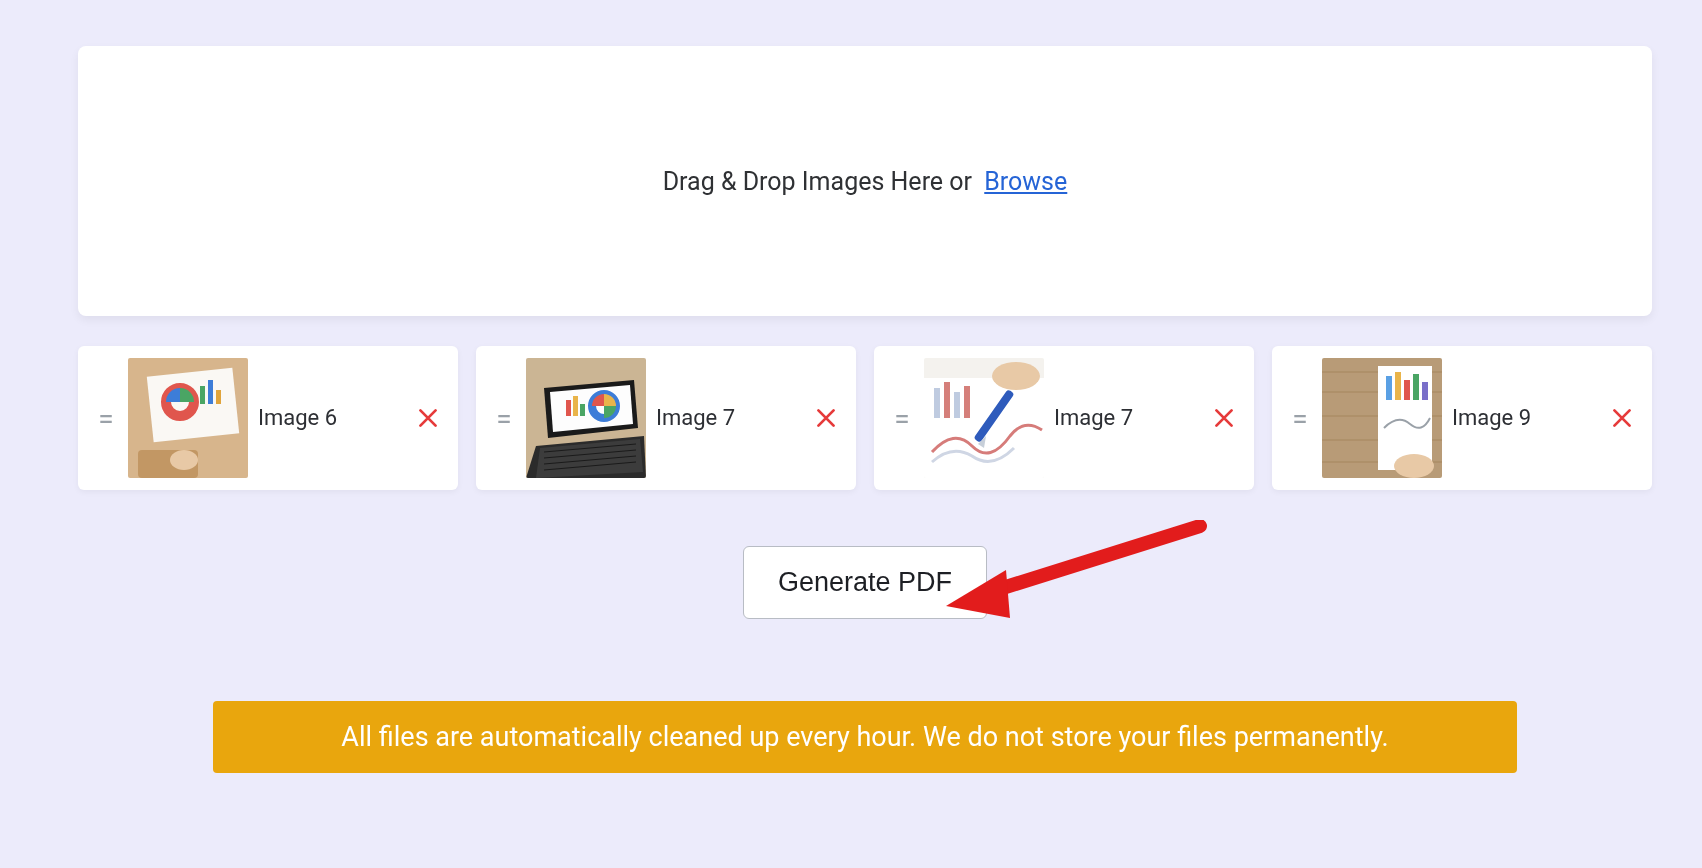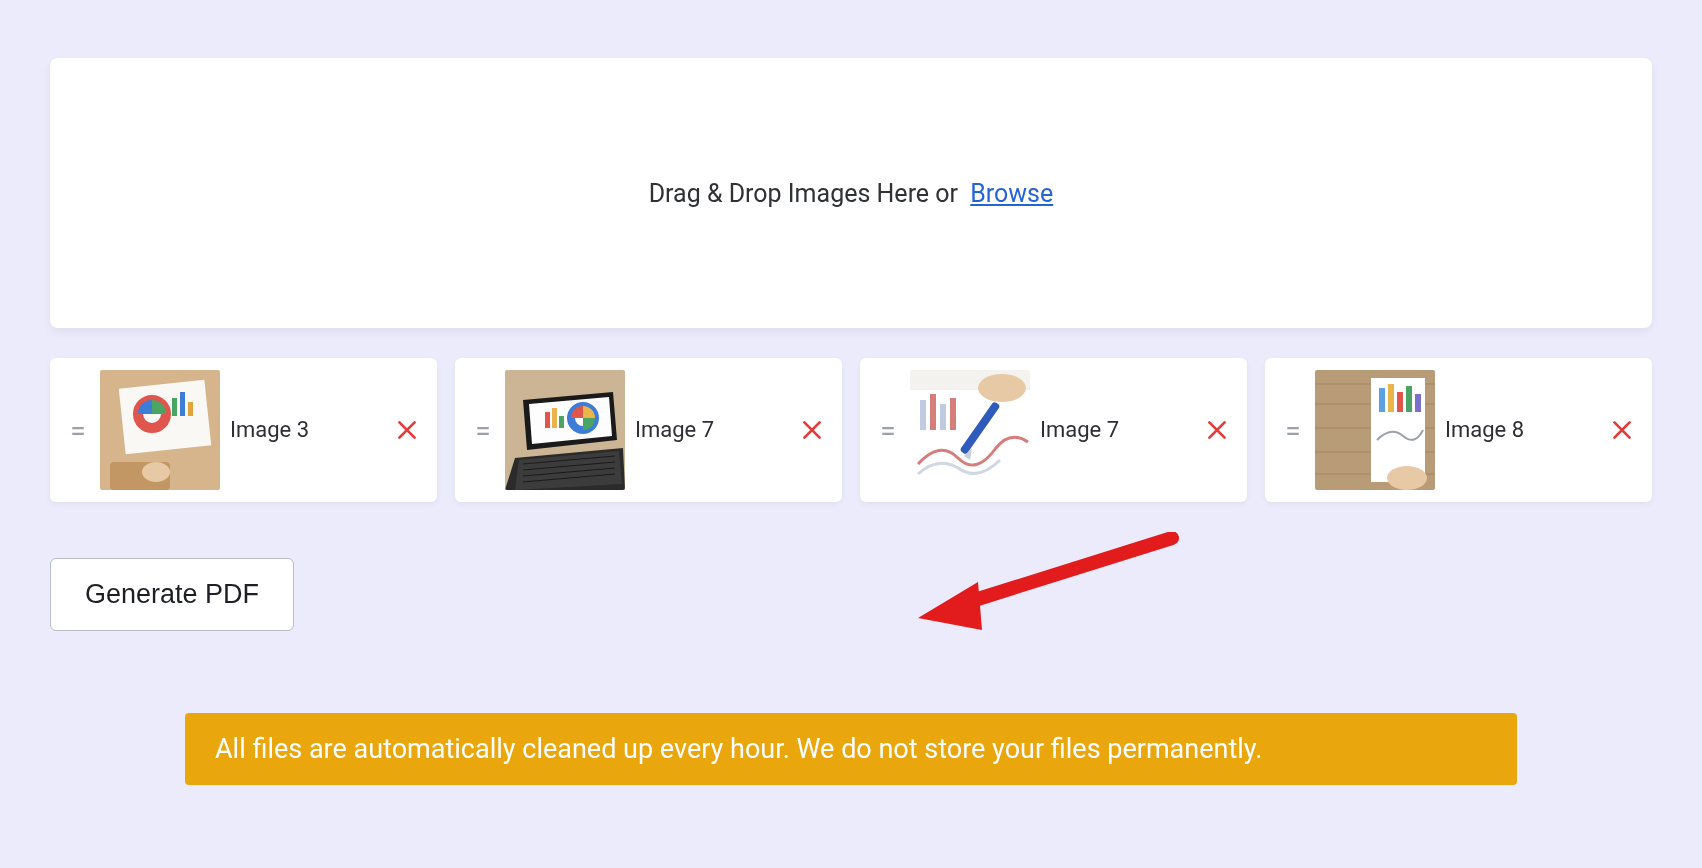--- a/index.html
+++ b/index.html
@@ -3,21 +3,21 @@
 <meta charset="utf-8">
 <style>
   * { box-sizing: border-box; margin: 0; padding: 0; }
   body {
     background: #ecebfb;
     font-family: -apple-system, BlinkMacSystemFont, "Segoe UI", Roboto, "Helvetica Neue", Arial, sans-serif;
     width: 1702px;
     height: 868px;
     padding: 0;
   }
-  .content { padding: 24px 50px 40px 50px; }
+  .content { padding: 12px 50px 40px 50px; margin-left: 28px; }
   .dropzone {
     background: #fff;
     border-radius: 8px;
     box-shadow: 0 4px 10px rgba(0,0,0,0.06);
     height: 270px;
     display: flex;
     align-items: center;
     justify-content: center;
     margin-top: 34px;
     margin-bottom: 30px;
@@ -75,20 +75,21 @@
     cursor: pointer;
     color: #e63a3a;
     display: flex;
     align-items: center;
     justify-content: center;
     width: 32px; height: 32px;
   }
   .remove-btn svg { width: 26px; height: 26px; }
   .generate-row {
     display: flex;
+    justify-content: center;
     margin-bottom: 82px;
     position: relative;
   }
   .generate-btn {
     background: #fff;
     border: 1px solid #b8bcc4;
     border-radius: 6px;
     padding: 20px 34px;
     font-size: 27px;
     color: #1d1f24;
@@ -99,21 +100,21 @@
     left: 862px;
     top: -26px;
     pointer-events: none;
   }
   .arrow-overlay svg { width: 270px; height: 110px; }
   .notice {
     background: #e9a60d;
     color: #fff;
     border-radius: 4px;
     font-size: 27px;
-    text-align: left;
+    text-align: center;
     padding: 20px 30px;
     margin: 0 135px;
   }
 </style>
 </head>
 <body>
 
 <div class="content">
 
   <div class="dropzone">
@@ -134,21 +135,21 @@
           <circle cx="52" cy="44" r="14" fill="none" stroke="#e0564d" stroke-width="10"></circle>
           <path d="M52 30 a14 14 0 0 1 14 14 L52 44 Z" fill="#4aa564"></path>
           <path d="M52 30 a14 14 0 0 0 -14 14 L52 44 Z" fill="#3d7dd8"></path>
           <rect x="72" y="28" width="5" height="18" fill="#4aa564"></rect>
           <rect x="80" y="22" width="5" height="24" fill="#3d7dd8"></rect>
           <rect x="88" y="32" width="5" height="14" fill="#e0a43b"></rect>
           <rect x="10" y="92" width="60" height="28" rx="4" fill="#c29764"></rect>
           <ellipse cx="56" cy="102" rx="14" ry="10" fill="#e8c9a6"></ellipse>
         </svg>
       </div>
-      <div class="img-label">Image 3</div>
+      <div class="img-label">Image 6</div>
       <div class="remove-btn">
         <svg viewBox="0 0 24 24">
             <path d="M5 5 L19 19 M19 5 L5 19" stroke="#e63a3a" stroke-width="2.5" stroke-linecap="round" fill="none"></path>
           </svg>
       </div>
     </div>
 
     <div class="image-card">
       <div class="drag-handle">=</div>
       <div class="thumb">
@@ -221,21 +222,21 @@
           <rect x="56" y="8" width="54" height="104" fill="#ffffff"></rect>
           <rect x="64" y="18" width="6" height="24" fill="#5aa0e4"></rect>
           <rect x="73" y="14" width="6" height="28" fill="#e9b44a"></rect>
           <rect x="82" y="22" width="6" height="20" fill="#e0564d"></rect>
           <rect x="91" y="16" width="6" height="26" fill="#4aa564"></rect>
           <rect x="100" y="24" width="6" height="18" fill="#7a6fc9"></rect>
           <path d="M62 70 Q76 56 88 66 Q100 76 108 60" stroke="#9aa1a8" stroke-width="2" fill="none"></path>
           <ellipse cx="92" cy="108" rx="20" ry="12" fill="#e8c9a6"></ellipse>
         </svg>
       </div>
-      <div class="img-label">Image 8</div>
+      <div class="img-label">Image 9</div>
       <div class="remove-btn">
         <svg viewBox="0 0 24 24">
             <path d="M5 5 L19 19 M19 5 L5 19" stroke="#e63a3a" stroke-width="2.5" stroke-linecap="round" fill="none"></path>
           </svg>
       </div>
     </div>
 
   </div>
 
   <div class="generate-row">

